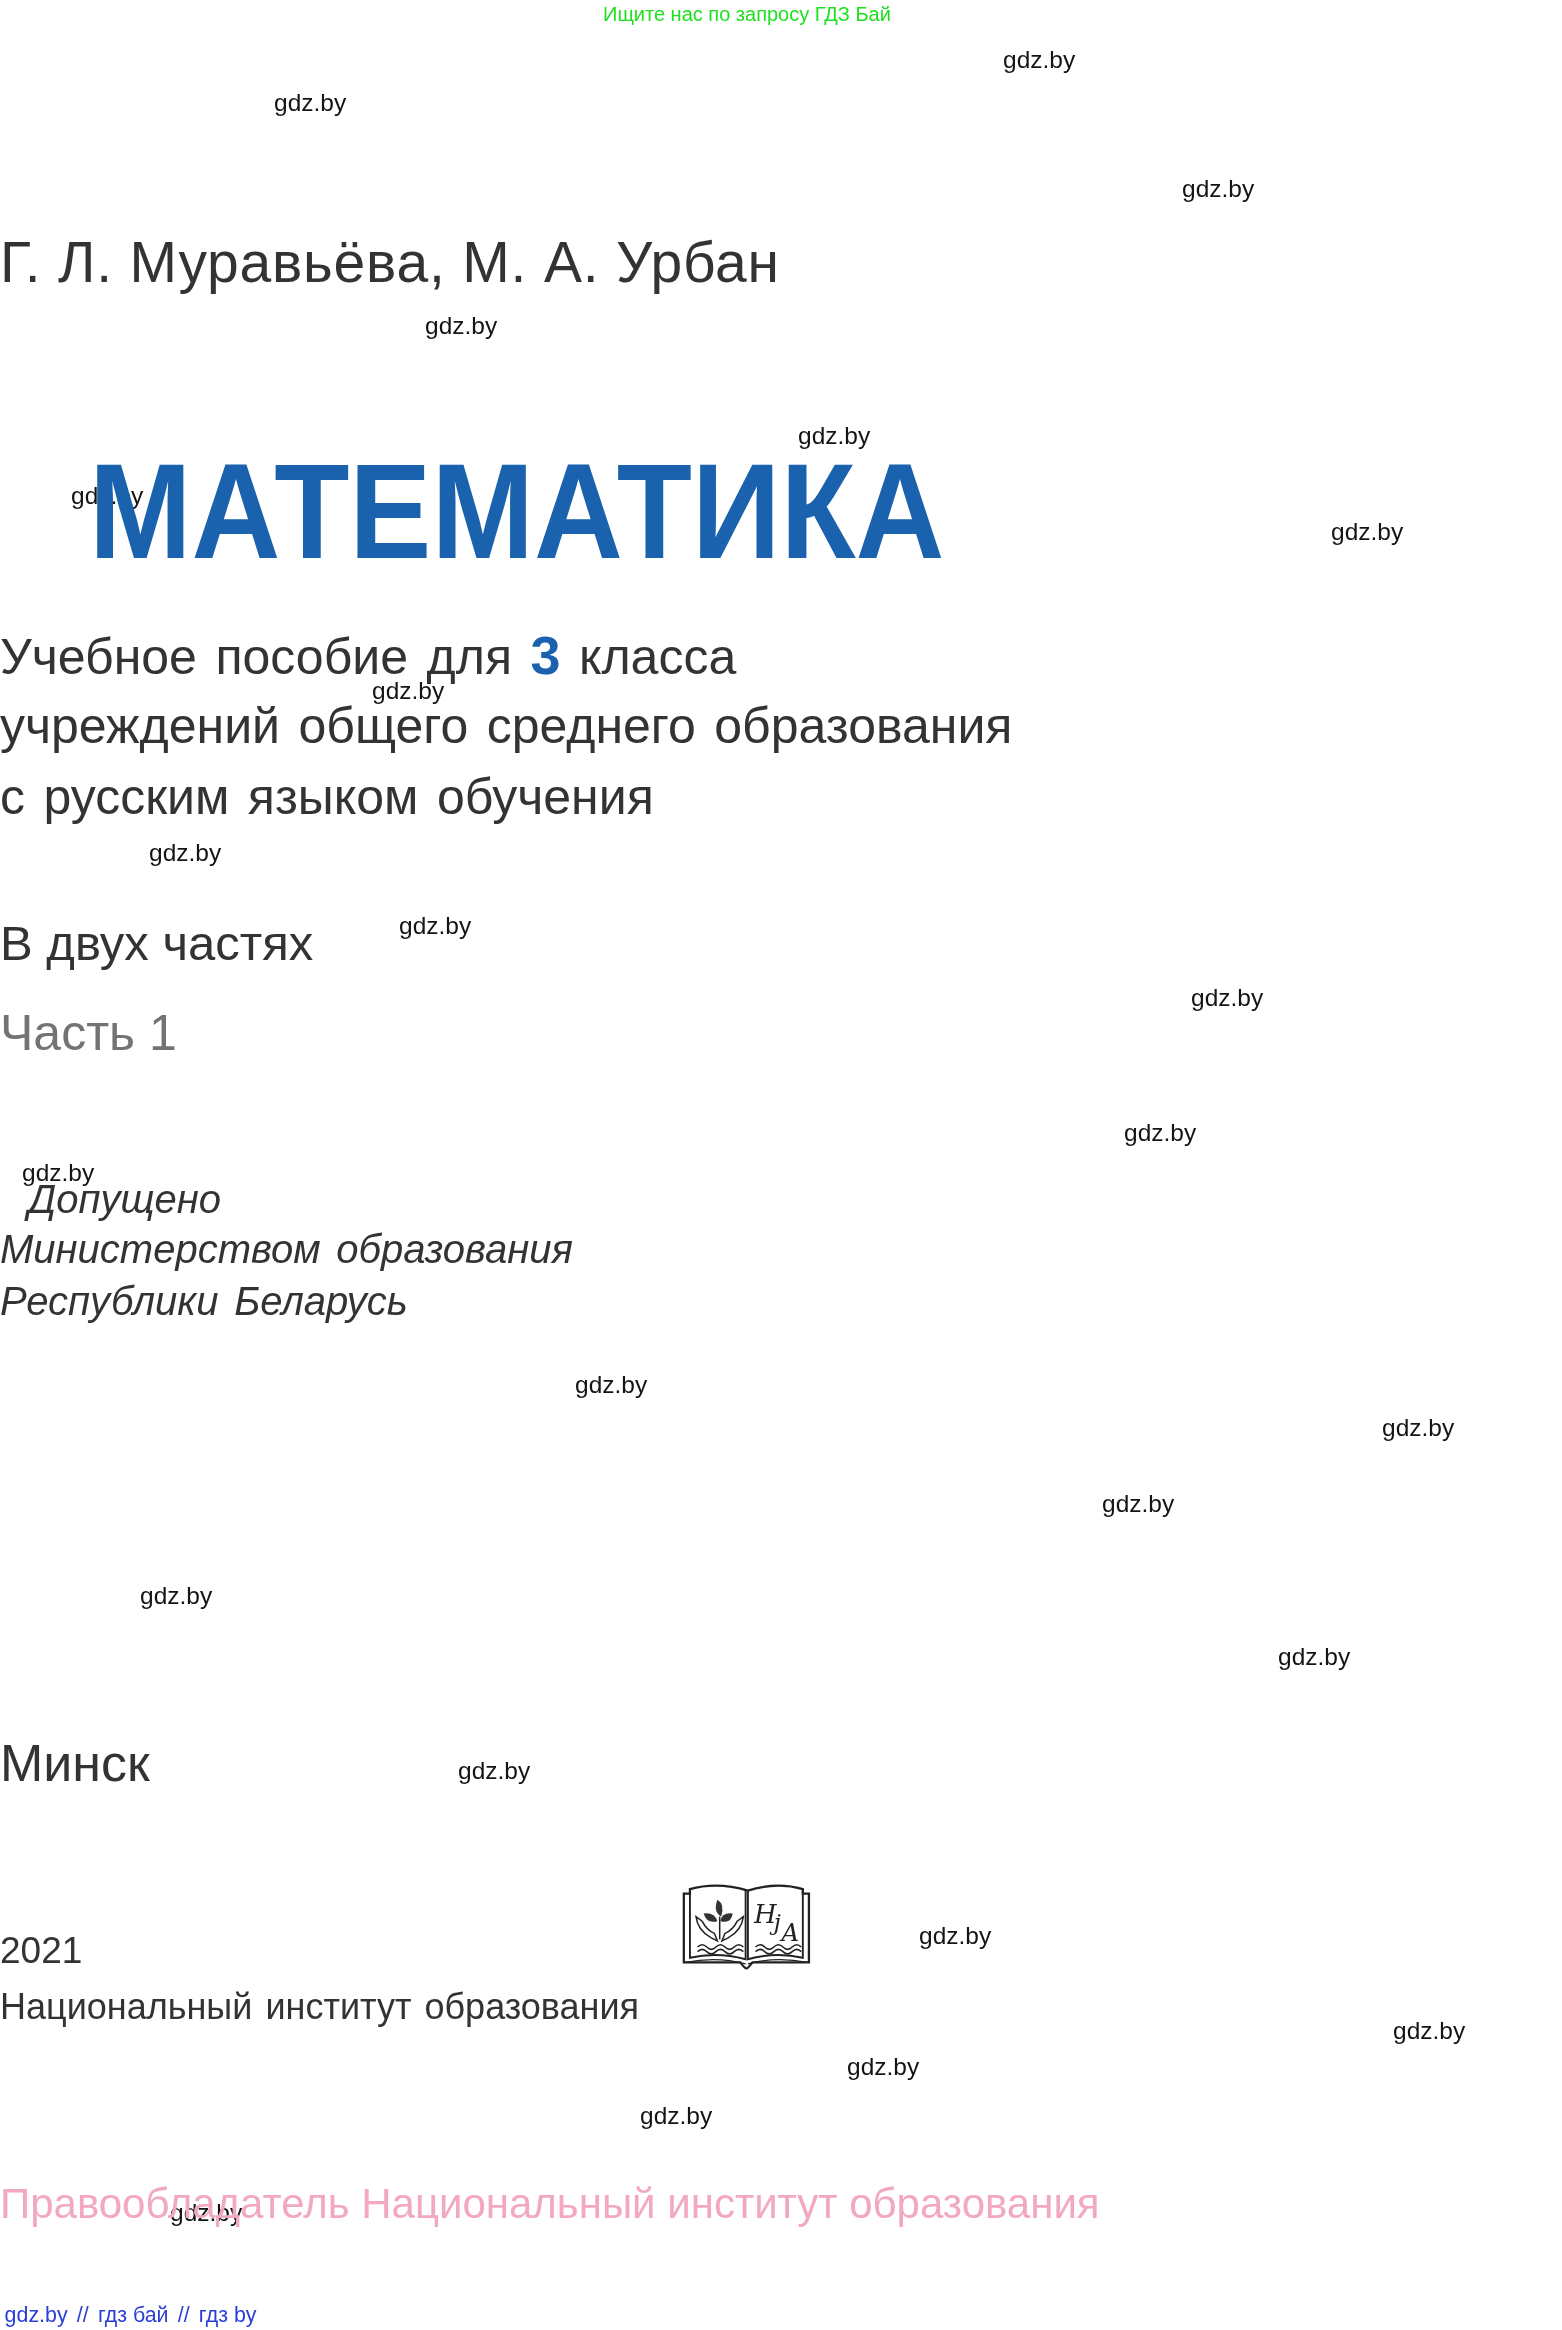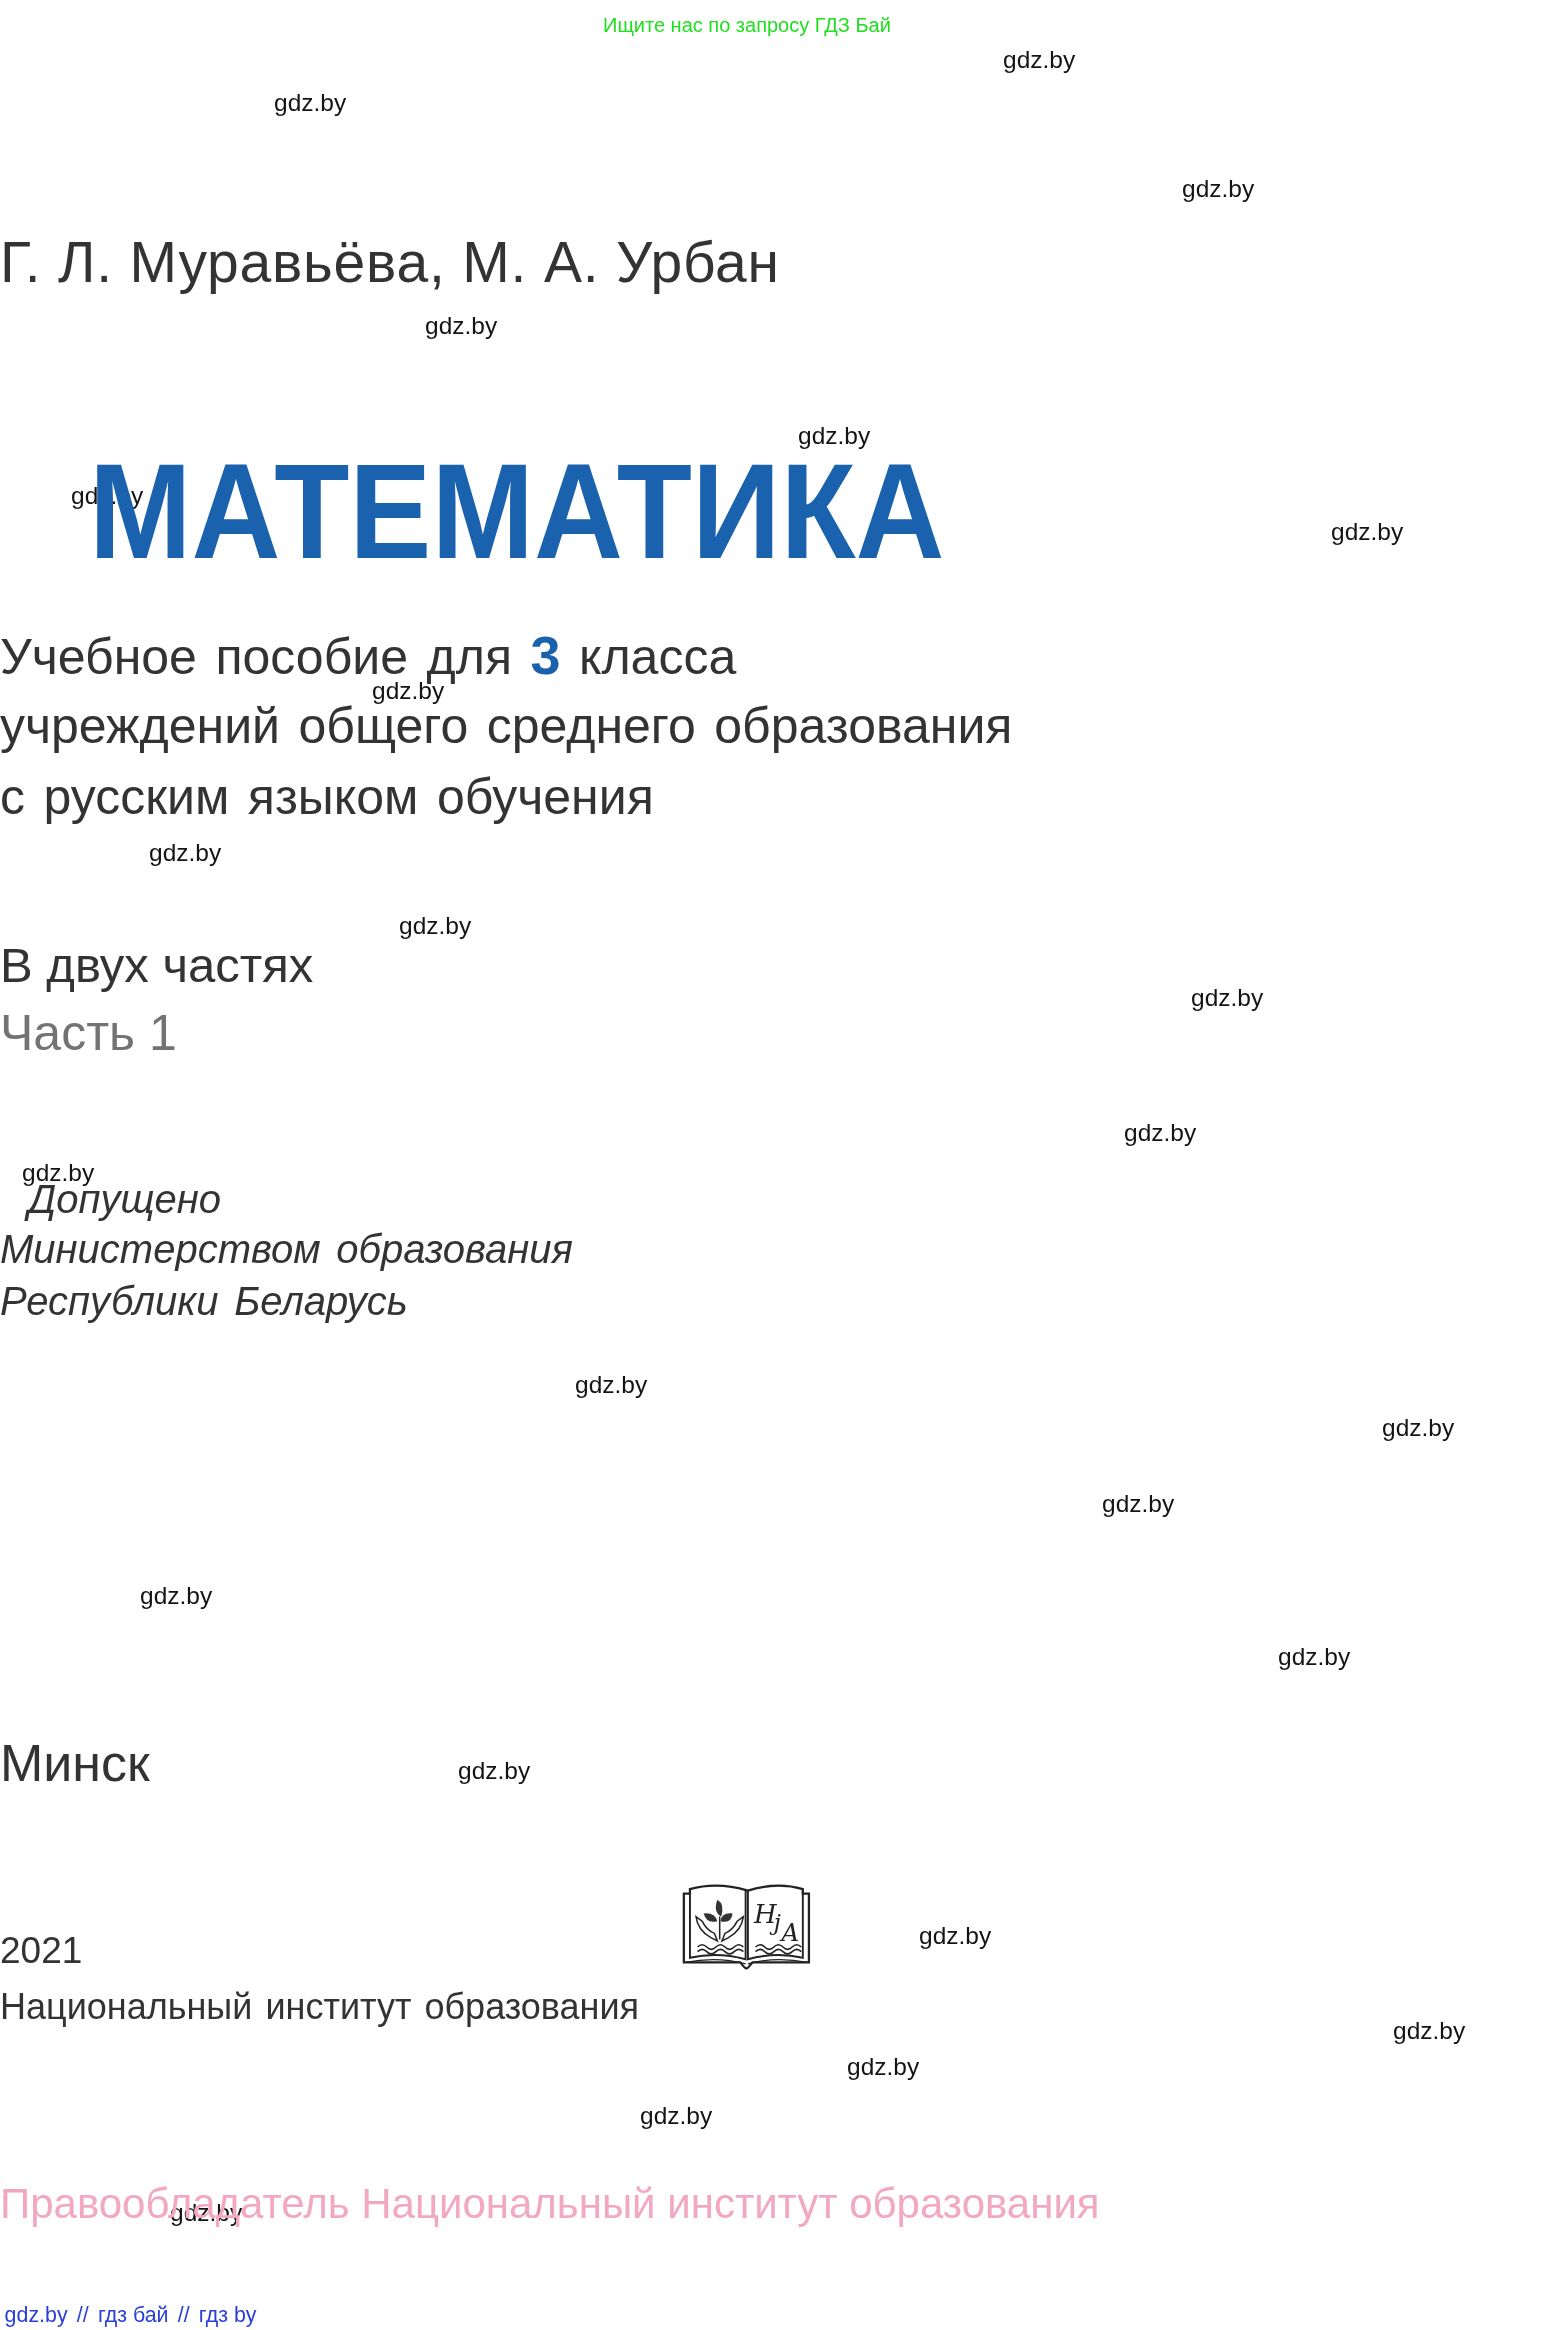--- a/index.html
+++ b/index.html
@@ -1,29 +1,29 @@
 <!DOCTYPE html>
 <html style="font-size:12.2px"><head>
 <meta charset="utf-8">
 <style>
   html, body { margin: 0; padding: 0; background: #ffffff; }
   body { width: 1563px; height: 2330px; position: relative; overflow: hidden;
          font-family: "Liberation Sans", sans-serif; color: #333333; }
   .abs { position: absolute; white-space: nowrap; }
   .center { left: 0; width: 1495px; }
-  #banner { top: 3.1px; left: 603px; font-size: 20px; line-height: 23px; color: #1fe01f; margin-top: 11px; }
+  #banner { top: 3.1px; left: 603px; font-size: 20px; line-height: 23px; color: #1fe01f; }
   #authors { top: 230px; font-size: 57px; line-height: 64px; letter-spacing: 0.8px; }
   #title-wrap { top: 439px; font-size: 136px; line-height: 145px; font-weight: bold; color: #1a62ad; padding-left: 44px; }
   #title-wrap span { display: inline-block; transform: scaleX(0.905); transform-origin: center; letter-spacing: 0px; }
   .sub { font-size: 50px; line-height: 58px; word-spacing: 4.6px; }
   #sub1 { top: 626px; }
   #sub2 { top: 697px; }
   #sub3 { top: 768px; }
   .grade { color: #1a62ad; font-weight: bold; font-size: 54px; }
-  #parts { top: 937px; font-size: 49px; line-height: 57px; }
+  #parts { top: 915px; font-size: 49px; line-height: 57px; }
   #part1 { top: 1004px; font-size: 50px; line-height: 58px; font-weight: normal; color: #737373; }
   .ital { font-style: italic; font-size: 40px; line-height: 46px; word-spacing: 4.6px; }
   #approved1 { top: 1176px; margin-left: 28px; }
   #approved2 { top: 1226px; }
   #approved3 { top: 1278px; }
   #city { top: 1740px; font-size: 52px; line-height: 46px; }
   #logo { position: absolute; left: 679px; top: 1883px; width: 134px; height: 90px; }
   #publisher { top: 1985px; font-size: 36px; line-height: 43px; word-spacing: 3.1px; }
   #year { top: 1929px; font-size: 37px; line-height: 43px; }
   #rights { top: 2180px; font-size: 42px; line-height: 47px; color: #f3a8c2; }

